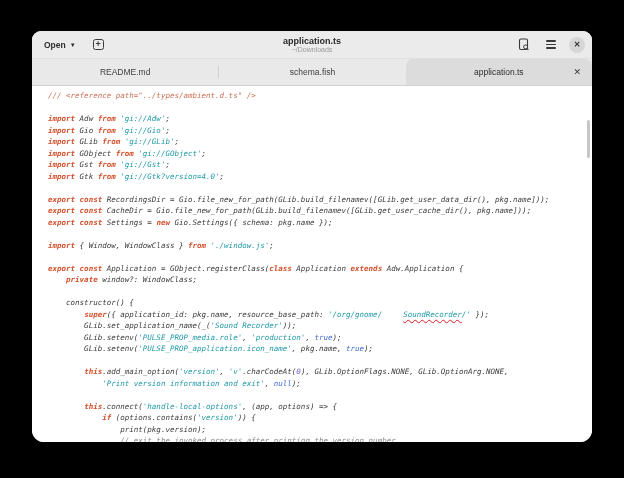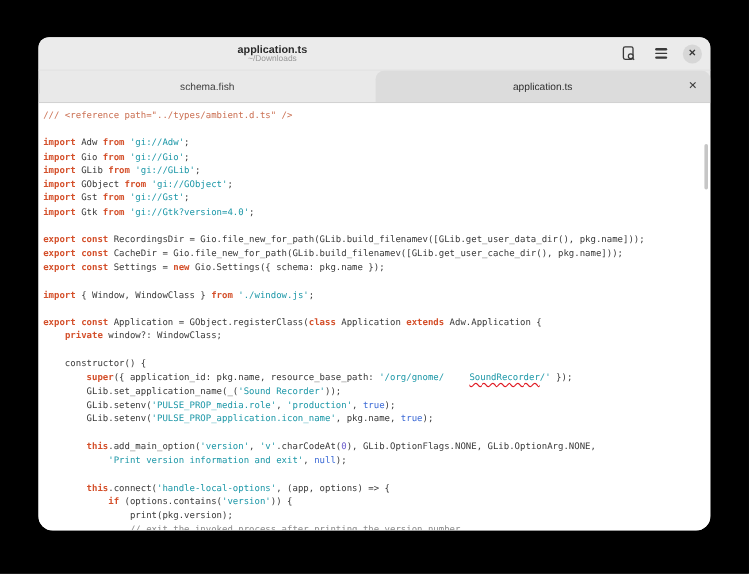--- a/index.html
+++ b/index.html
@@ -42,22 +42,22 @@
   .tab { flex:1 1 0; position:relative; display:flex; align-items:center; justify-content:center;
          font-size:8.5px; color:#3e3e3e; cursor:pointer; }
   .tab-sep { width:1px; margin:7px 0; background:#cfcfcf; }
   .tab.active { background:#dcdcdc; border-radius:7px 7px 0 0; color:#2e2e2e; }
   .tab-close { position:absolute; right:9px; top:50%; transform:translateY(-50%);
                border:none; background:transparent; font-size:9px; color:#3a3a3a;
                cursor:pointer; line-height:1; padding:2px; }
 
   
   .content { flex:1 1 auto; background:#ffffff; position:relative; overflow:hidden; }
-  #code { padding:4px 4px; font-family:"DejaVu Sans Mono", monospace; font-size:7.5px;
-          line-height:11.5px; white-space:pre; color:#3a3a3a; }
+  #code { padding:4px 16px; font-family:"DejaVu Sans Mono", monospace; font-size:7.5px;
+          line-height:11.5px; white-space:pre; color:#3a3a3a;font-style:italic; }
   .line { white-space:pre; height:11.5px; }
   .t-k { color:#d4502b; font-weight:bold; }
   .t-p { color:#3a3a3a; }
   .t-s { color:#1e98a8; }
   .t-n { color:#6b5ccc; }
   .t-b { color:#3d6bd6; }
   .t-c { color:#8a8a8a; }
   .t-r { color:#cb7154; }
   .t-m { color:#1e98a8; text-decoration:underline wavy #e01b24 1px; text-underline-offset:1.5px;margin-left:21px; }
 
@@ -66,20 +66,29 @@
 
   .doc-svg { display:block; }
 </style>
 </head>
 <body>
 
 <div class="stage">
   <div class="window">
 
     <div class="headerbar">
+      <div class="hb-left">
+        <button class="open-btn">
+          <span>Open</span>
+          <span class="caret">▼</span>
+        </button>
+        <button class="newtab-btn">
+          <span class="nt-box">+</span>
+        </button>
+      </div>
 
       <div class="hb-center">
         <div class="title">application.ts</div>
         <div class="subtitle">~/Downloads</div>
       </div>
 
       <div class="hb-right">
         <button class="icon-btn">
           <svg class="doc-svg" width="12" height="13" viewBox="0 0 12 13">
             <rect x="1.5" y="1" width="8" height="10.5" rx="1.5" fill="none" stroke="#3a3a3a" stroke-width="1.1"></rect>
@@ -94,20 +103,23 @@
               <span></span>
             </span>
         </button>
         <button class="close-btn">
           <span>✕</span>
         </button>
       </div>
     </div>
 
     <div class="tabbar">
+      <div class="tab">
+        <span>README.md</span>
+      </div>
       <div class="tab-sep"></div>
       <div class="tab">
         <span>schema.fish</span>
       </div>
       <div class="tab active">
         <span>application.ts</span>
         <button class="tab-close">
           <span>✕</span>
         </button>
       </div>

